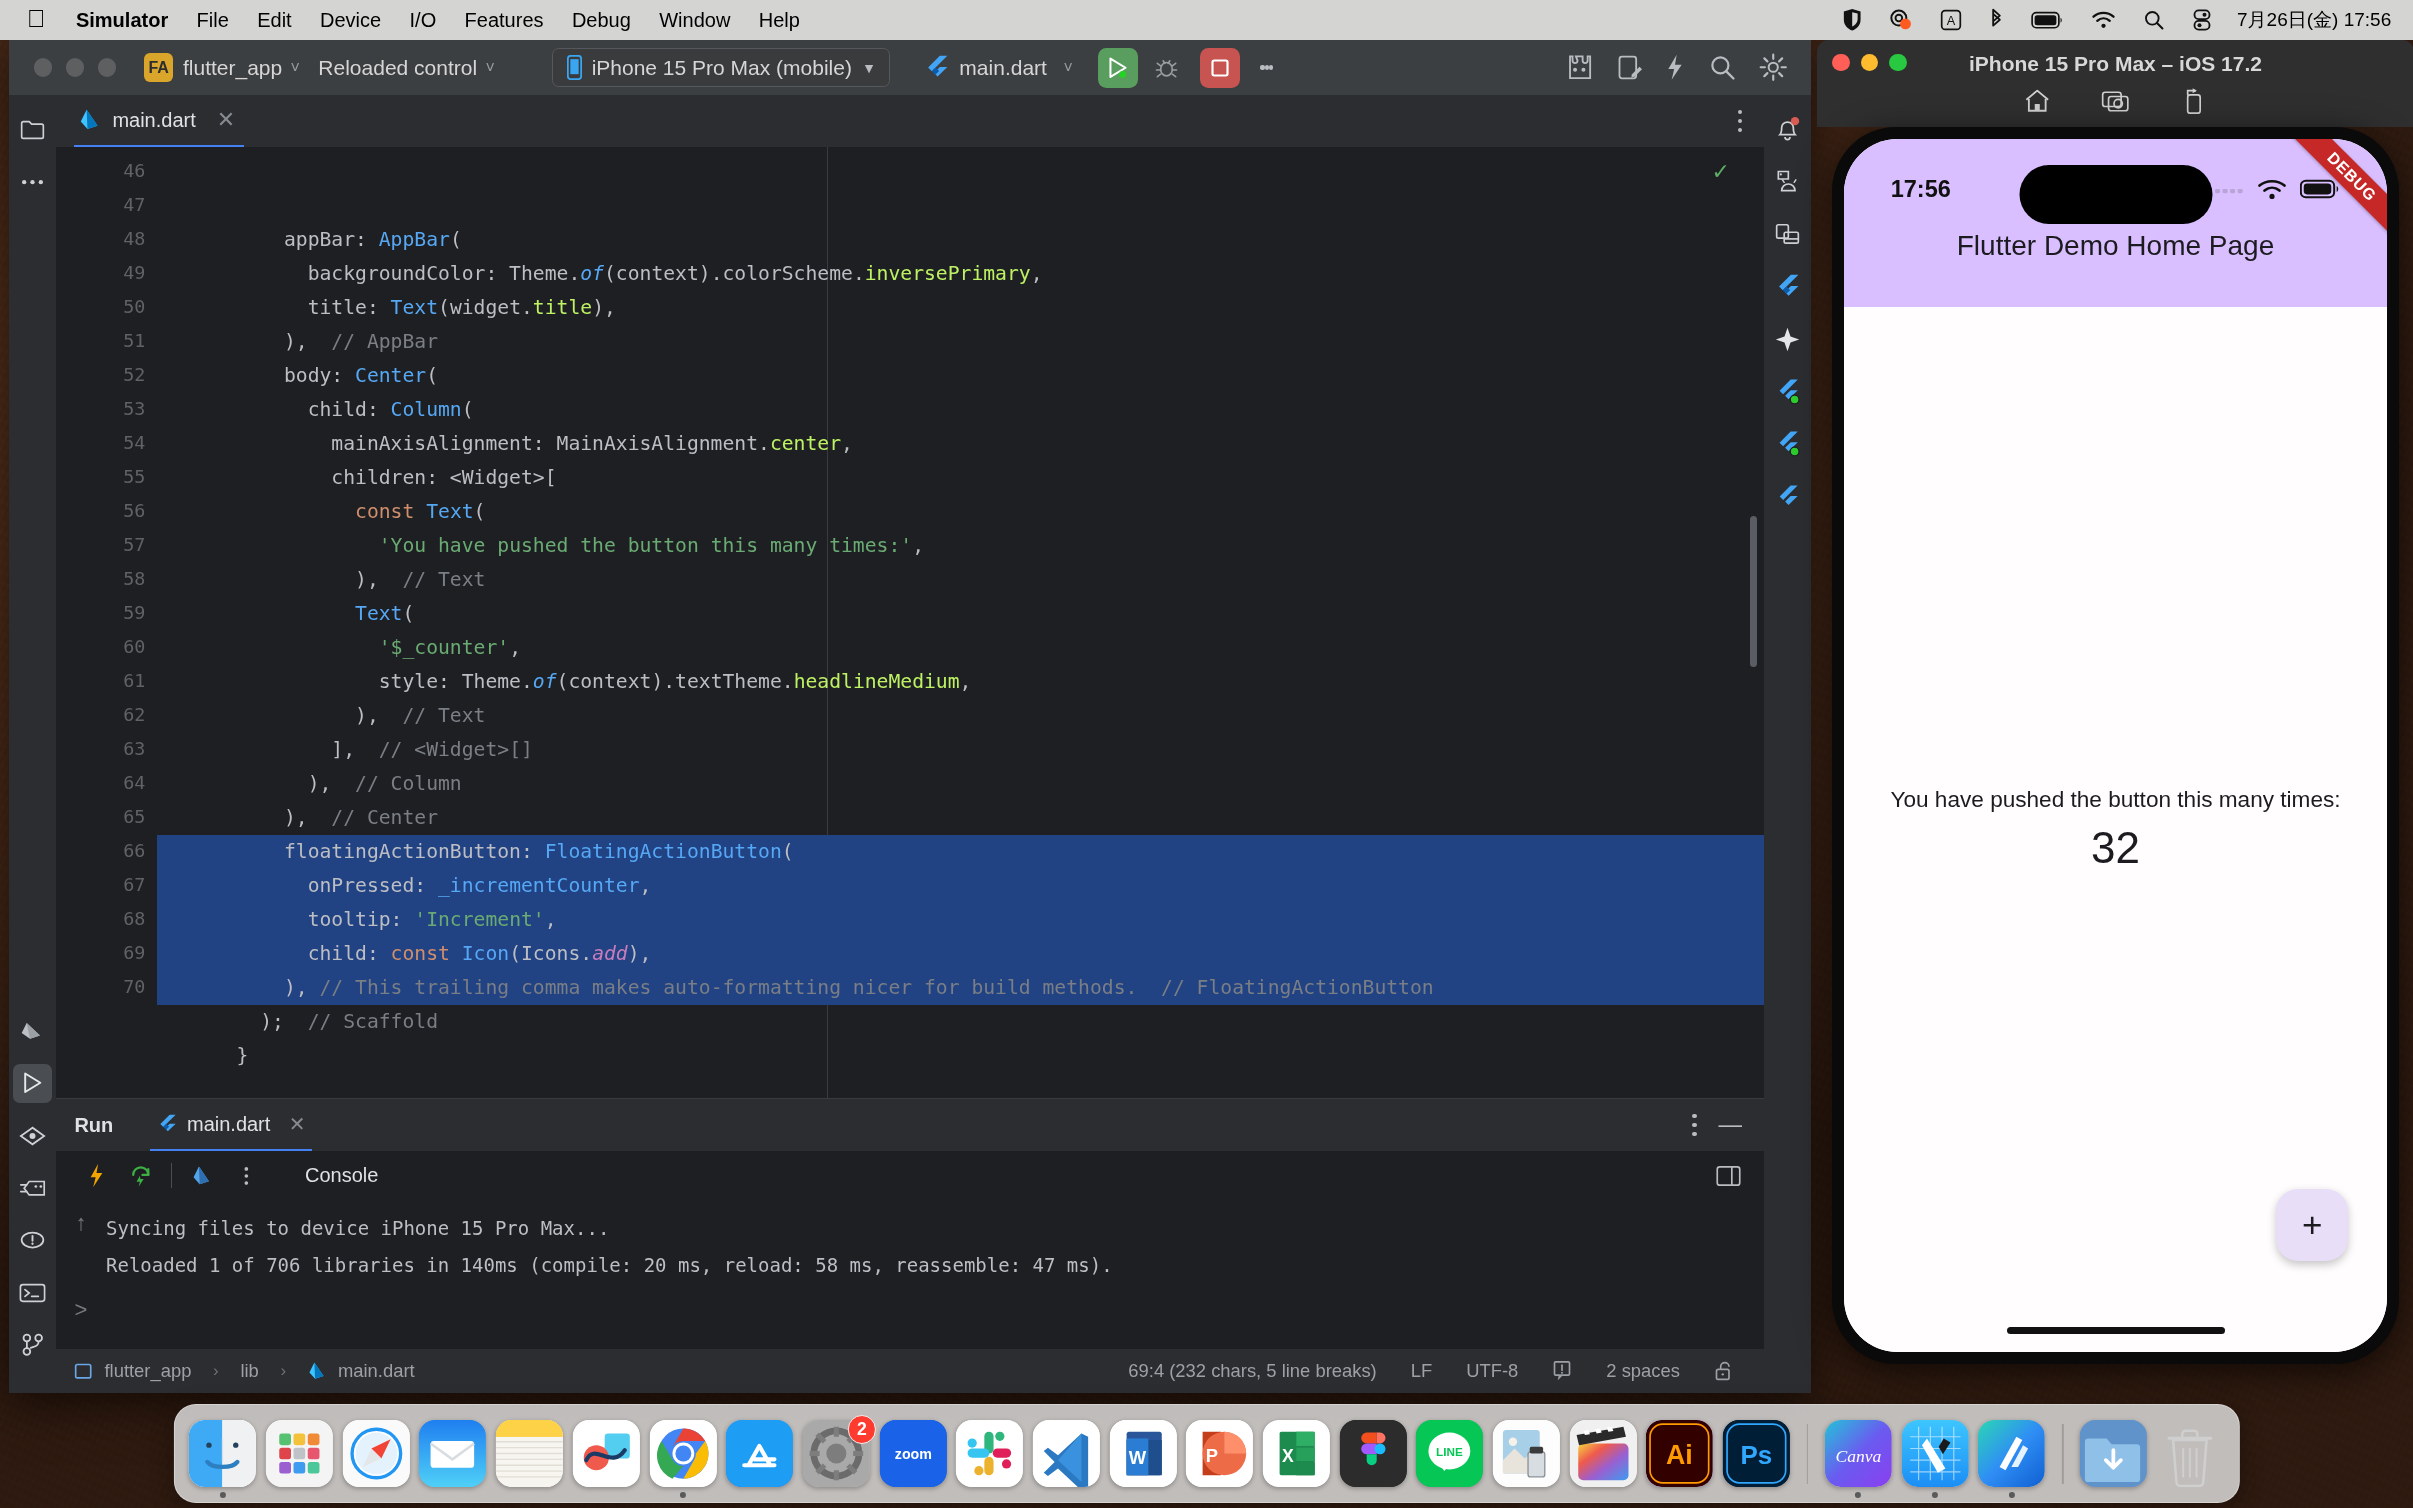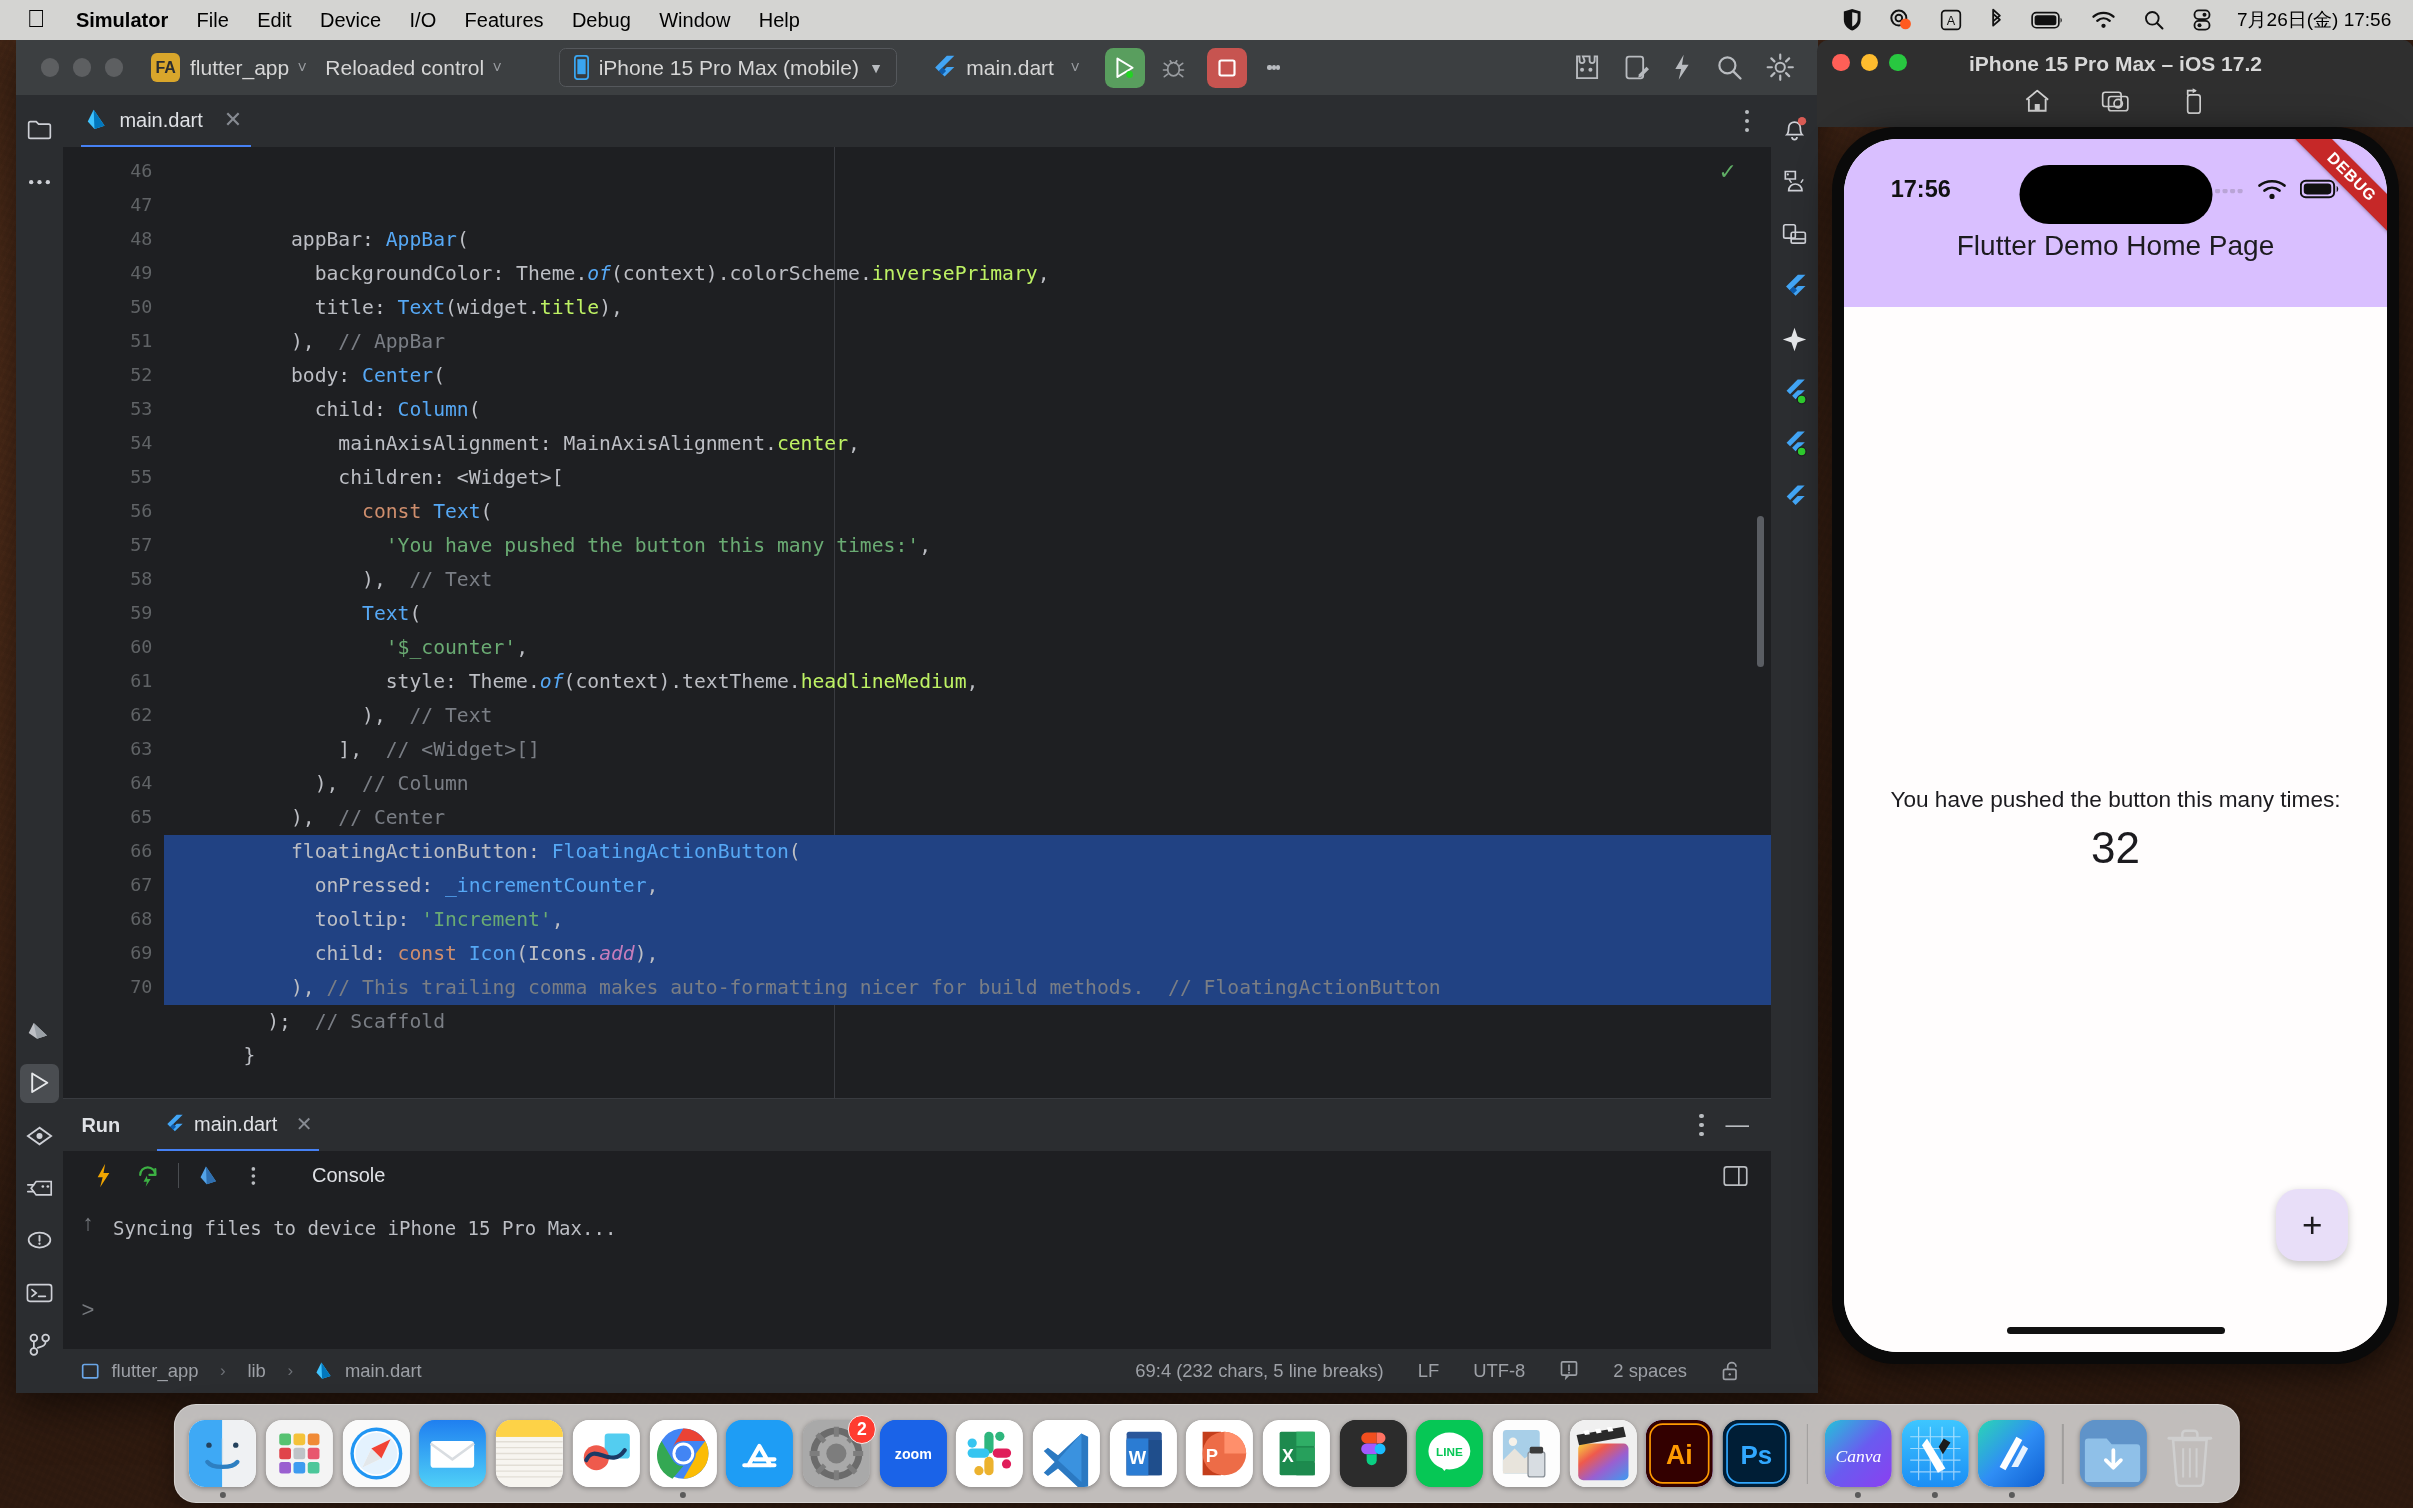--- a/index.html
+++ b/index.html
@@ -36,21 +36,21 @@
   #menubar .mb-item.bold{ font-weight:bold; }
   #menubar .apple{ font-size:25px; padding:0 16px 3.4px 5px; line-height:1; }
   #menubar .mb-right{ margin-left:auto; display:flex; align-items:center; gap:0; padding-right:18.4px; }
   #menubar .mb-right .mi{ padding:0 13.4px; display:flex; align-items:center; line-height:1; }
   #menubar .mb-clock{ padding-left:11.7px; padding-right:3.4px; font-size:19px; white-space:nowrap;}
 
   .ico-svg{ display:block; }
 
   
   #ide{
-    position:absolute; left:16px; top:40px; width:1802px; height:1353px;
+    position:absolute; left:9px; top:40px; width:1802px; height:1353px;
     background:#2b2d30; z-index:20;
     display:flex; flex-direction:column;
     box-shadow: 0 11.7px 40px rgba(0,0,0,.55);
   }
   
   #ide-toolbar{
     height:55px; background:#3c3f41; display:flex; align-items:center;
     padding:0 15px; gap:0; flex:0 0 55px;
   }
   .traffic{ display:flex; gap:13.4px; margin-right:28.5px; margin-left:10px;}
@@ -564,20 +564,21 @@
               </svg>
           </div>
         </div>
         <div id="console">
           <div class="cgut">
             <div style="color:#75787d;font-size:22px;line-height:1;">↑</div>
             <div style="color:#75787d;font-size:22px;line-height:1;margin-top:40px;">&gt;</div>
           </div>
           <div class="clines" id="console-lines">
               <div class="cline">Syncing files to device iPhone 15 Pro Max...</div>
+              <div class="cline">Reloaded 1 of 706 libraries in 140ms (compile: 20 ms, reload: 58 ms, reassemble: 47 ms).</div>
             </div>
         </div>
       </div>
 
       <div id="statusbar">
         <div class="crumb">
           <svg class="ico-svg" width="18.4" height="18.4" viewBox="0 0 22 22">
               <rect x="2" y="3" width="18" height="16" rx="2" fill="none" stroke="#6aa6e8" stroke-width="2"></rect>
             </svg>
           <span>flutter_app</span>

